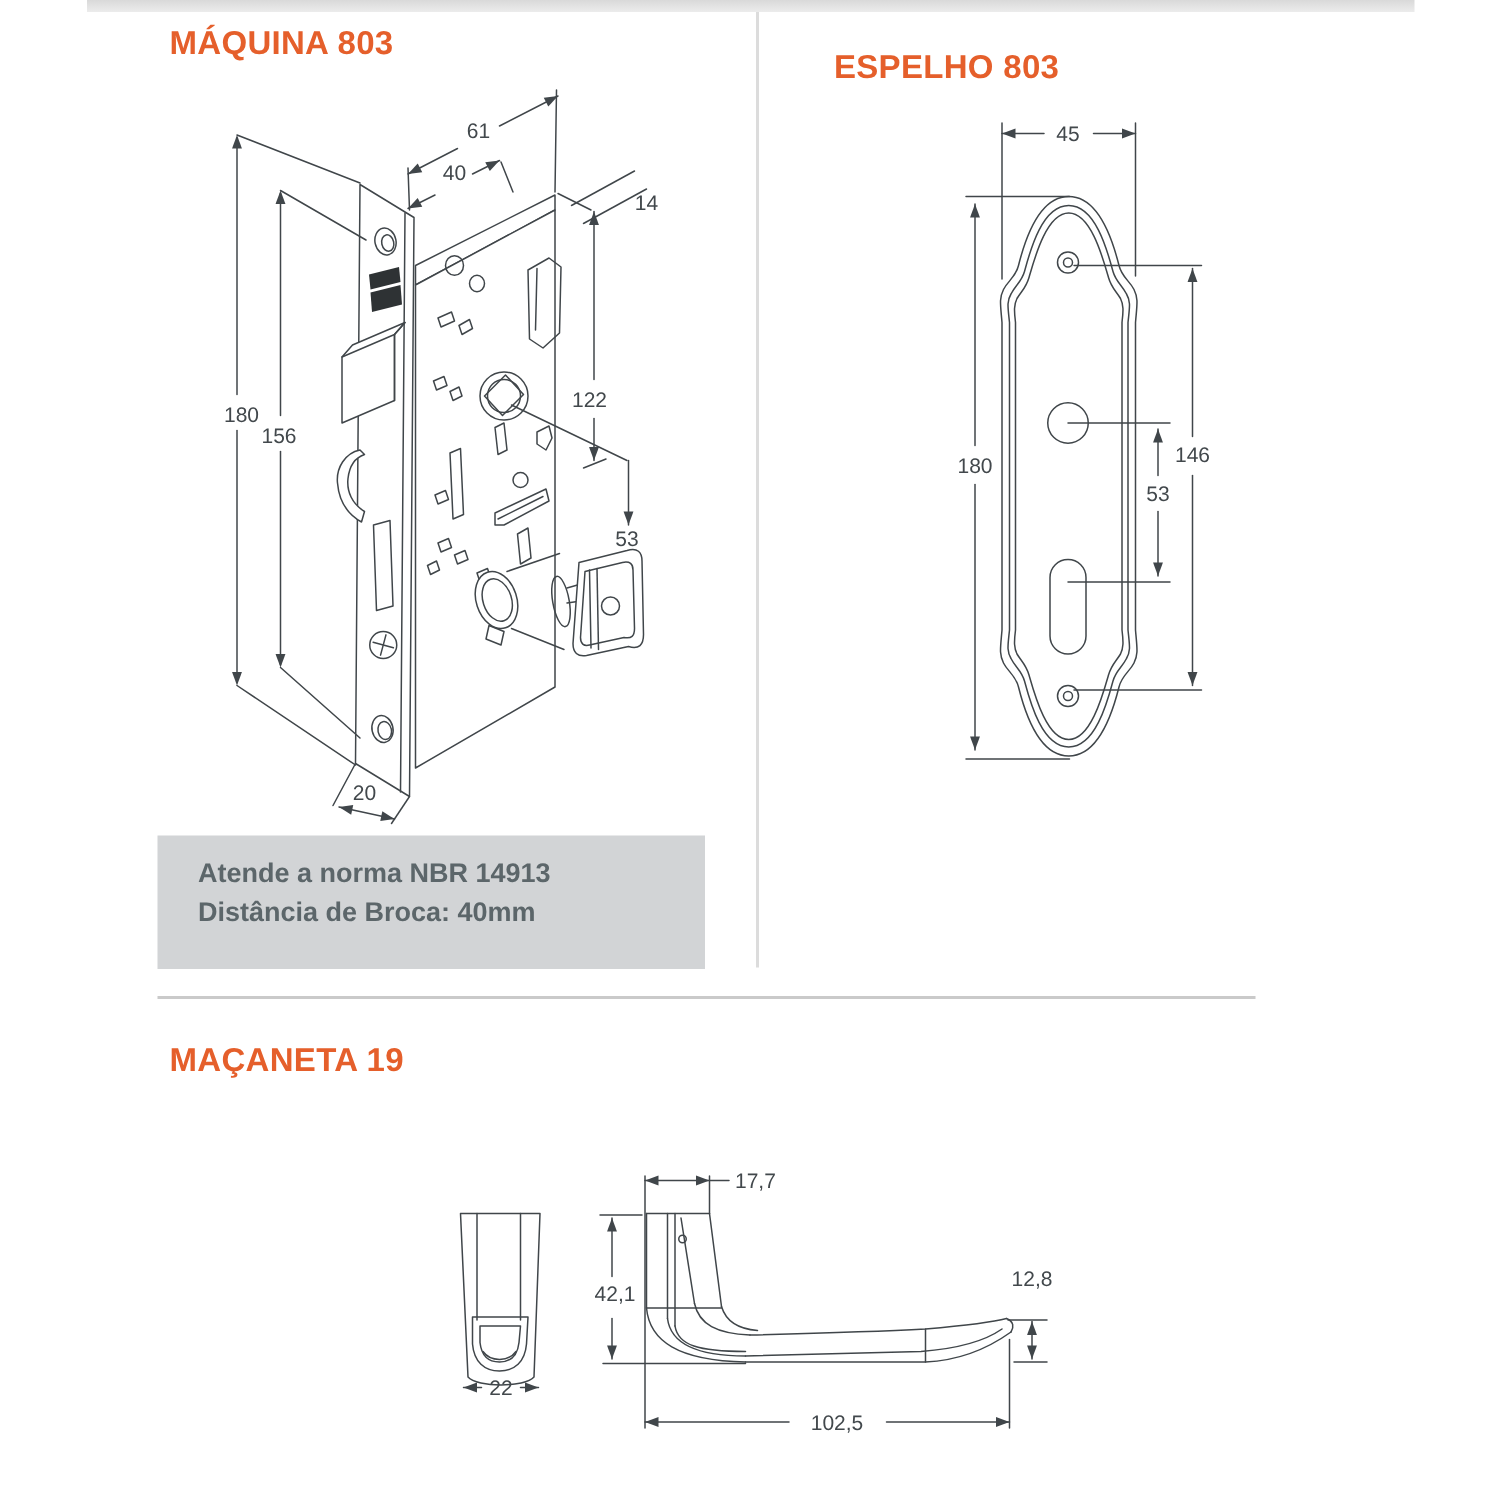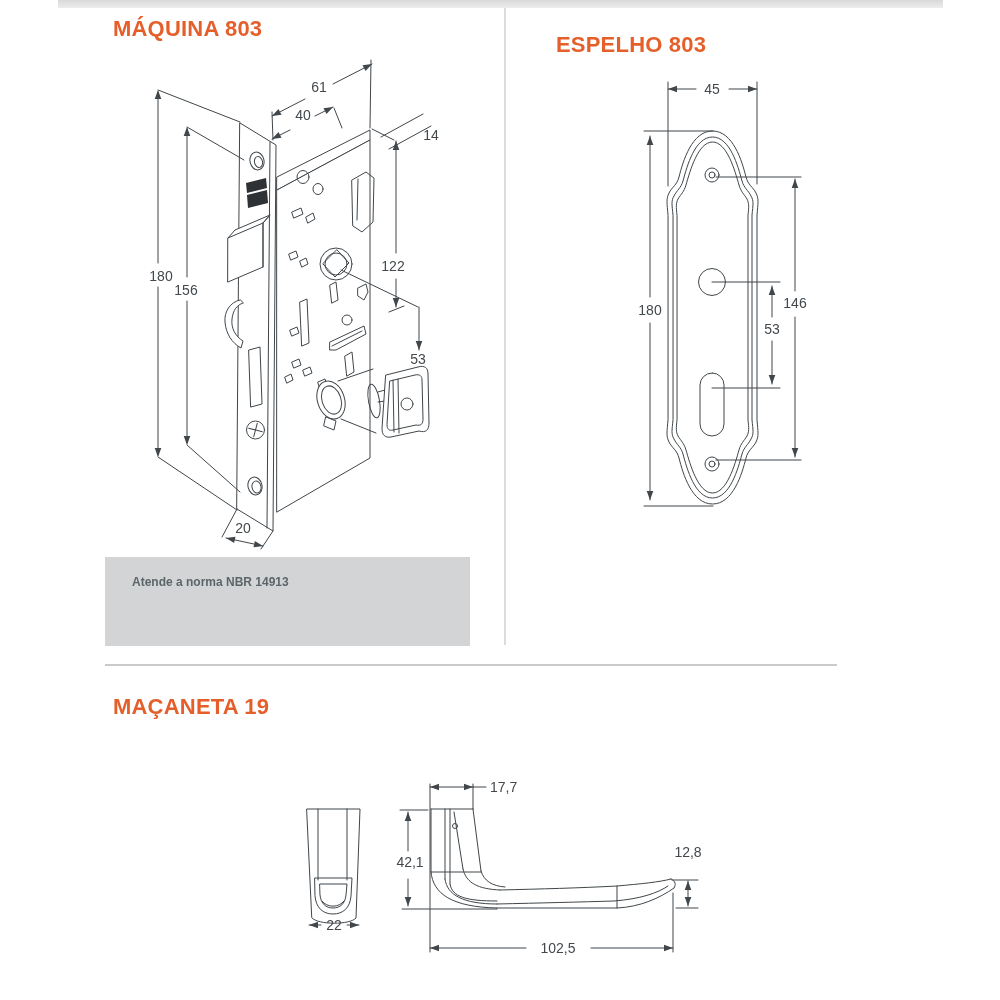--- a/index.html
+++ b/index.html
@@ -8,21 +8,21 @@
   .topstrip{position:absolute;left:58px;top:0;width:885px;height:8px;
             background:linear-gradient(#d9d9d9,#ececec);}
   .vdivider{position:absolute;left:504px;top:8px;width:2px;height:637px;background:#dcdcdc;}
   .hdivider{position:absolute;left:105px;top:664px;width:732px;height:2px;background:#cacaca;}
   .sec-title{position:absolute;color:#e55f2b;font-size:22px;font-weight:bold;letter-spacing:.2px;}
   .t-maquina{left:113px;top:16px;}
   .t-espelho{left:556px;top:32px;}
   .t-macaneta{left:113px;top:694px;}
   .infobox{position:absolute;left:105px;top:557px;width:365px;height:89px;background:#d2d4d6;
            box-sizing:border-box;padding:12px 0 0 27px;}
-  .infobox p{margin:0;line-height:26px;font-size:12px;color:#5c666a;font-weight:bold;}
+  .infobox p{margin:0;line-height:26px;font-size:18px;color:#5c666a;font-weight:bold;}
   svg.draw{position:absolute;overflow:visible;}
   .draw path,.draw line,.draw polyline,.draw polygon,.draw circle,.draw ellipse,.draw rect{
       fill:none;stroke:#40464a;stroke-width:1;stroke-linecap:round;stroke-linejoin:round;}
   .draw .fillw{fill:#ffffff;}
   .draw .dark{fill:#2e3234;stroke:none;}
   .draw .arr{fill:#40464a;stroke:none;}
   .draw text{fill:#42484c;font-family:"Liberation Sans",sans-serif;font-size:14px;
              stroke:none;text-anchor:middle;}
   .draw text.ts{text-anchor:start;}
 </style>
@@ -226,20 +226,21 @@
 
       <text x="712" y="94">45</text>
       <text x="650" y="315">180</text>
       <text x="795" y="308">146</text>
       <text x="772" y="334">53</text>
     </g>
   </svg>
 
   <div class="infobox">
     <p>Atende a norma NBR 14913</p>
+    <p>Distância de Broca: 40mm</p>
   </div>
 
   <svg class="draw" style="left:295px;top:775px" width="415" height="190" viewBox="295 775 415 190">
 
     <g>
       <path d="M307,809 L360,809 L356,918 C350,925 318,925 312,918 Z"></path>
       <line x1="318" y1="809" x2="318" y2="880"></line>
       <line x1="347" y1="809" x2="347" y2="880"></line>
       <path d="M315,878 L352,878 L351,896 C350,908 343,914 333,914 C323,914 316,908 315,896 Z"></path>
       <path d="M320,884 L347,884 L346,895 C345,904 340,908 333,908 C326,908 321,904 320,895 Z"></path>

